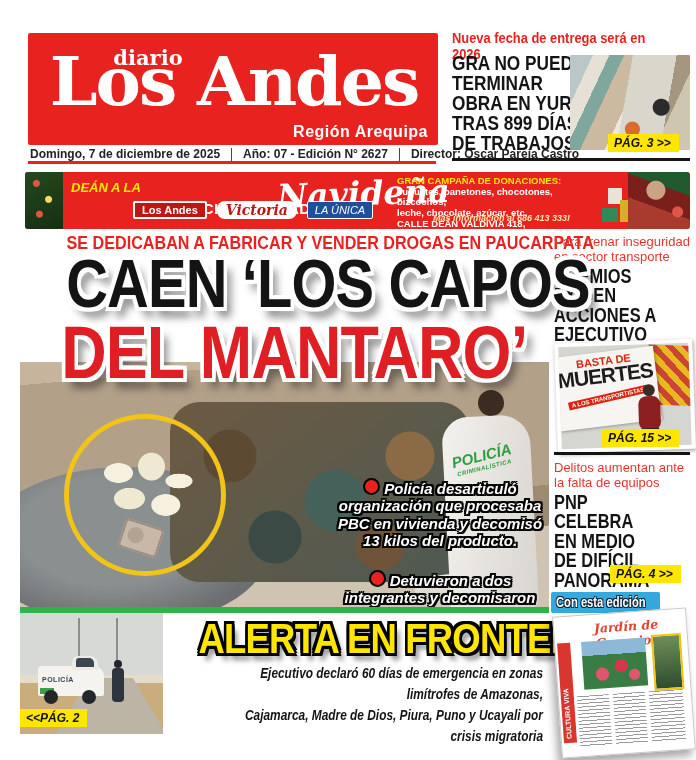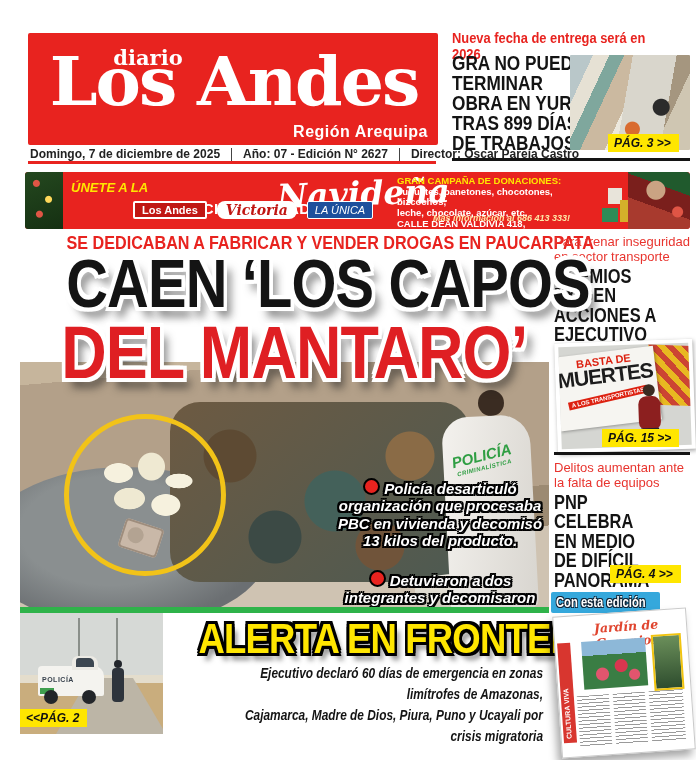--- a/index.html
+++ b/index.html
@@ -216,21 +216,21 @@
   <div class="abs ts-headline"><span class="condL pre">GRA NO PUEDE
 TERMINAR
 OBRA EN YURA
 TRAS 899 DÍAS
 DE TRABAJOS</span></div>
   <div class="abs ts-photo"></div>
   <div class="abs badge ts-badge">PÁG. 3 &gt;&gt;</div>
 
   <div class="abs ad">
     <div class="ad-tree"></div>
-    <div class="ad-join">ÚNETE A LA</div>
+    <div class="ad-join">DEÁN A LA</div>
     <div class="ad-event">GRAN CHOCOLATADA</div>
     <div class="ad-script">Navideña</div>
     <div class="ad-logos">
       <span class="logo1">Los Andes</span>
       <span class="logo2">Victoria</span>
       <span class="logo3">LA ÚNICA</span>
     </div>
     <div class="ad-info">Más información al 686 413 333!</div>
     <div class="ad-camp">
       <div class="ad-camp-title">GRAN CAMPAÑA DE DONACIONES:</div>

